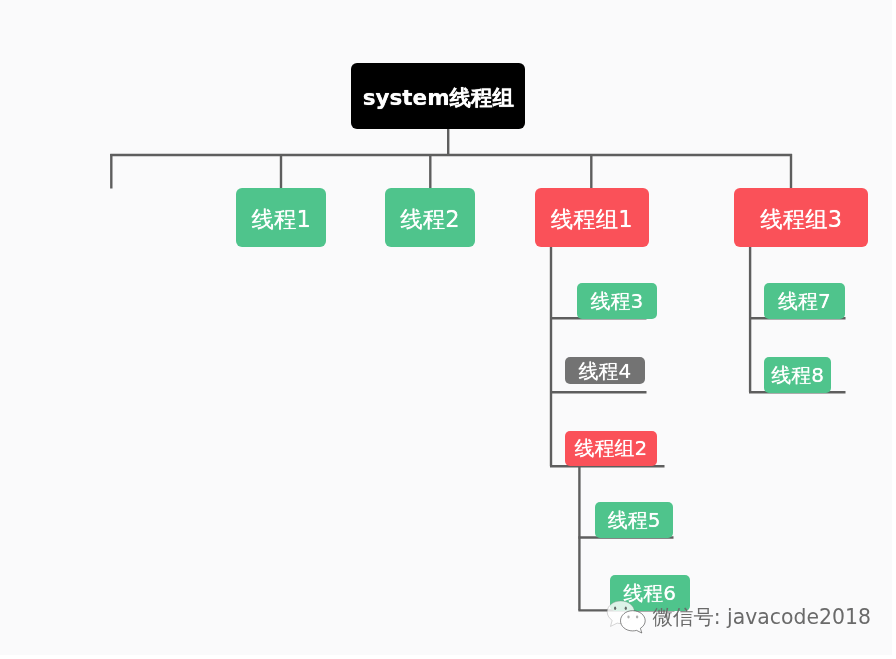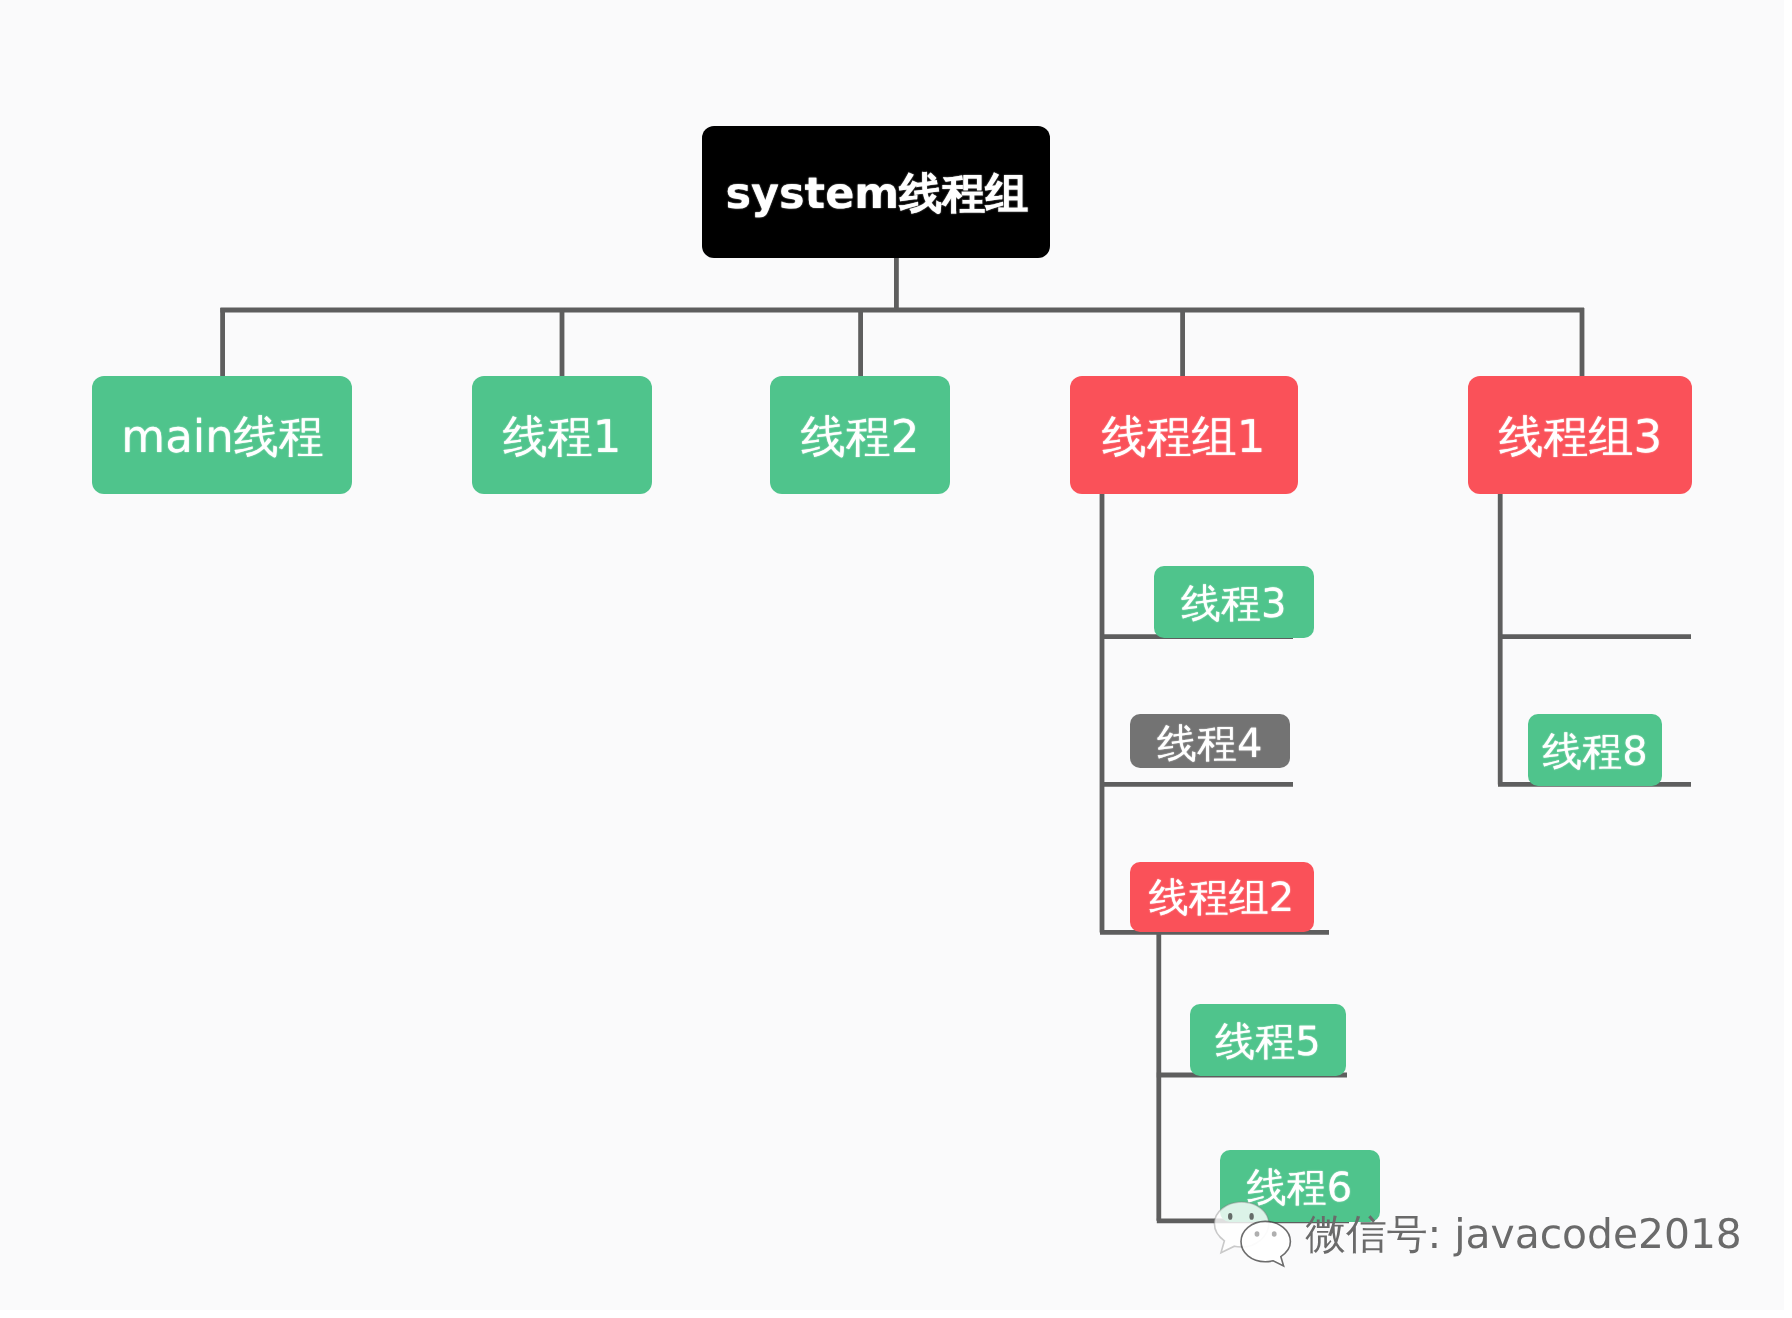--- a/index.html
+++ b/index.html
@@ -56,49 +56,49 @@
       <path d="M750.1,245.5 L750.1,392.2"></path>
       <path d="M749,318.3 L845.5,318.3"></path>
       <path d="M749,392.2 L845.5,392.2"></path>
     </g>
   </svg>
 
   <div id="nodes-layer">
     <div class="node kind-group lvl1" style="left: 351.4px; top: 45.9px; width: 174px; height: 65.8px; font-size: 21.5px; background: #000000; color: rgb(255, 255, 255); margin-top: 17px;">
       <span class="lbl">system线程组</span>
     </div>
-    <div class="node kind-thread lvl2" style="left: 46.4px; top: 187.9px; width: 129.8px; height: 58.8px; font-size: 22.5px; background: rgb(79, 196, 140); color: rgb(255, 255, 255);">
-      <span class="lbl">main线程</span>
-    </div>
     <div class="node kind-thread lvl2" style="left: 236.1px; top: 187.8px; width: 90px; height: 58.8px; font-size: 22.5px; background: rgb(79, 196, 140); color: rgb(255, 255, 255);">
       <span class="lbl">线程1</span>
     </div>
     <div class="node kind-thread lvl2" style="left: 385px; top: 187.8px; width: 90px; height: 58.8px; font-size: 22.5px; background: rgb(79, 196, 140); color: rgb(255, 255, 255);">
       <span class="lbl">线程2</span>
     </div>
     <div class="node kind-group lvl2" style="left: 534.8px; top: 187.7px; width: 113.9px; height: 59px; font-size: 22.5px; background: rgb(250, 81, 89); color: rgb(255, 255, 255); text-align: center;">
       <span class="lbl">线程组1</span>
     </div>
-    <div class="node kind-group lvl2" style="left: 734.2px; top: 187.7px; width: 112px; height: 59px; font-size: 22.5px; background: rgb(250, 81, 89); color: rgb(255, 255, 255);">
+    <div class="node kind-group lvl2" style="left: 734.2px; top: 187.7px; width: 134px; height: 59px; font-size: 22.5px; background: rgb(250, 81, 89); color: rgb(255, 255, 255);">
       <span class="lbl">线程组3</span>
     </div>
     <div class="node kind-thread lvl3" style="left: 565px; top: 283px; width: 79.8px; height: 35.6px; font-size: 20px; background: rgb(79, 196, 140); color: rgb(255, 255, 255); margin-left: 12px;">
       <span class="lbl">线程3</span>
     </div>
     <div class="node kind-thread lvl3" style="left: 565px; top: 357px; width: 79.8px; height: 27px; font-size: 20px; background: #737373; color: rgb(255, 255, 255);">
       <span class="lbl">线程4</span>
     </div>
     <div class="node kind-group lvl3" style="left: 564.8px; top: 431.3px; width: 92px; height: 34.4px; font-size: 20px; background: rgb(250, 81, 89); color: rgb(255, 255, 255);">
       <span class="lbl">线程组2</span>
     </div>
     <div class="node kind-thread lvl4" style="left: 595.3px; top: 502px; width: 77.4px; height: 35.6px; font-size: 20px; background: rgb(79, 196, 140); color: rgb(255, 255, 255);">
       <span class="lbl">线程5</span>
     </div>
     <div class="node kind-thread lvl4" style="left: 594.8px; top: 575.4px; width: 79.8px; height: 35.2px; font-size: 20px; background: rgb(79, 196, 140); color: rgb(255, 255, 255); margin-left: 15px;">
       <span class="lbl">线程6</span>
+    </div>
+    <div class="node kind-thread lvl3" style="left: 764px; top: 283px; width: 80.6px; height: 35.6px; font-size: 20px; background: rgb(79, 196, 140); color: rgb(255, 255, 255);">
+      <span class="lbl">线程7</span>
     </div>
     <div class="node kind-thread lvl3" style="left: 764px; top: 357px; width: 67px; height: 35.6px; font-size: 20px; background: rgb(79, 196, 140); color: rgb(255, 255, 255);">
       <span class="lbl">线程8</span>
     </div>
   </div>
 
   <div id="watermark" style="left: 600px; top: 596px;">
     <svg id="wechat-logo" width="52" height="44" viewBox="0 0 52 44">
       <g>
         <path d="M20.8,5.0 C13.3,5.0 7.2,9.8 7.2,15.8 C7.2,19.2 9.2,22.3 12.2,24.4

